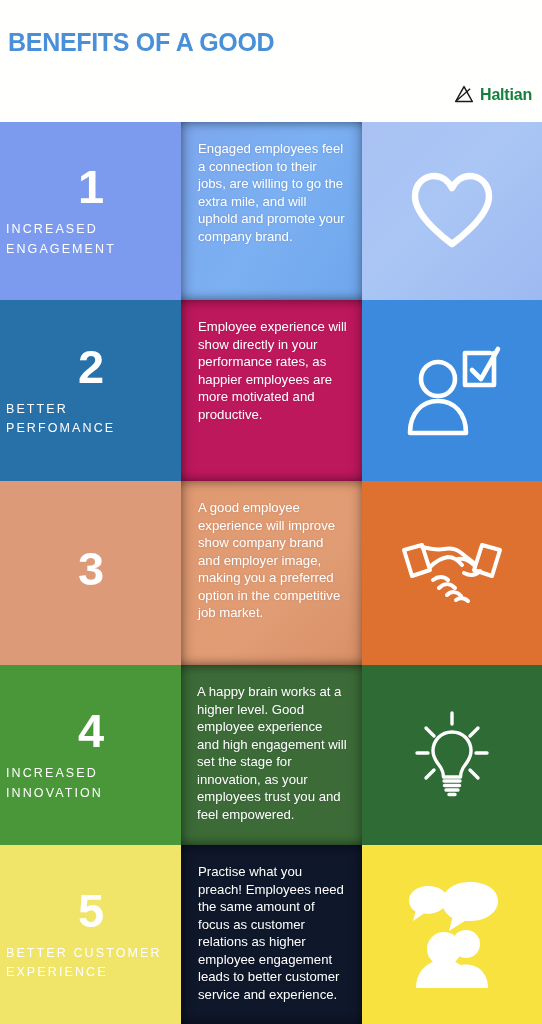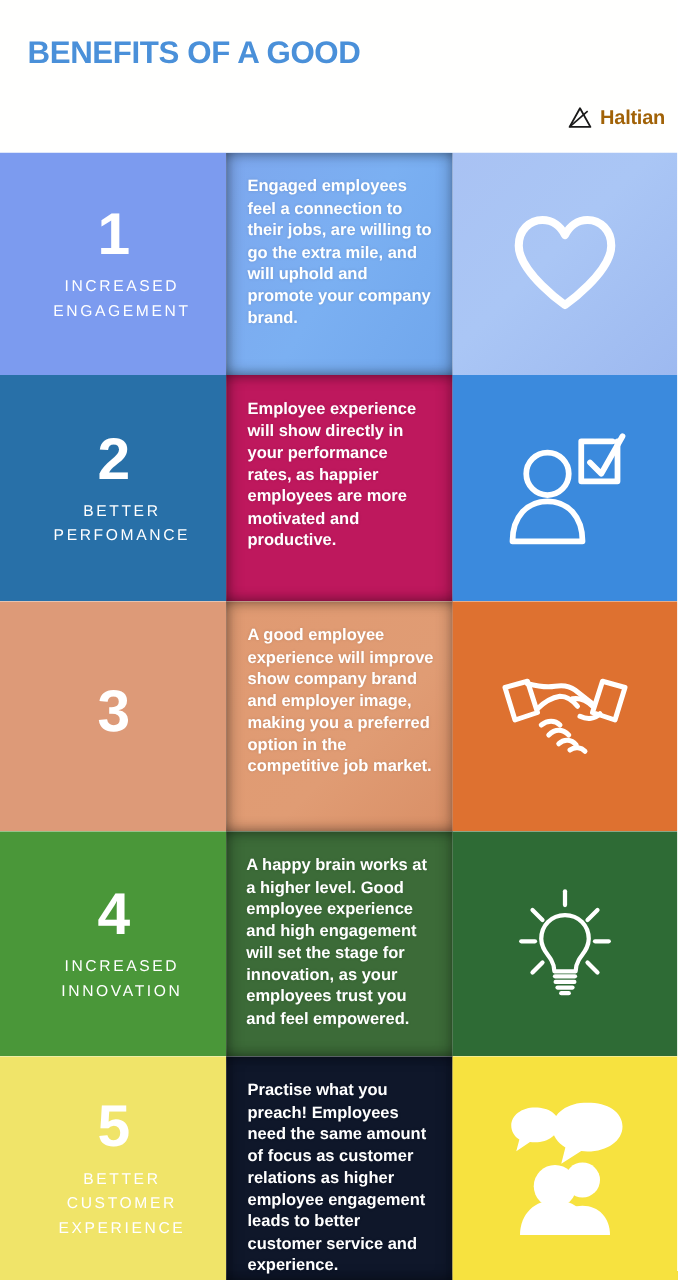--- a/index.html
+++ b/index.html
@@ -19,38 +19,38 @@
 
   
   .header {
     height:122px;
     position:relative;
     background:#fffffe;
     flex:0 0 122px;
   }
   .title {
     position:absolute;
-    left:22px; top:26px;
+    left:8px; top:26px;
     width:400px;
     color:#4a90d9;
     font-weight:bold;
     font-size:25px;
     line-height:1.28;
     letter-spacing:-0.3px;
     text-transform:uppercase;
   }
   .title .line { display:block; white-space:nowrap; }
   .logo {
     position:absolute;
     right:10px; top:84px;
     display:flex; align-items:center; gap:5px;
   }
   .logo-mark { width:22px; height:21px; display:block; }
   .logo-text {
-    color:#a16207;
+    color:#15803d;
     font-size:16px;
     font-weight:bold;
     letter-spacing:-0.2px;
   }
 
   
   .rows { flex:1 1 auto; display:flex; flex-direction:column; }
   .row {
     display:flex;
     position:relative;
@@ -77,43 +77,42 @@
     font-size:47px;
     font-weight:bold;
     line-height:1;
     margin-bottom:10px;
     letter-spacing:-1px;
   }
   .benefit-label {
     font-size:12.5px;
     letter-spacing:2.1px;
     line-height:1.55;
-    text-align:center;
+    text-align:left;
     text-transform:uppercase;
     font-weight:400;
-    margin-left:14px;
   }
 
   
   .cell-text {
     width:181px;
     flex:0 0 181px;
     position:relative;
     display:flex; align-items:flex-start;
     padding:18px 14px 10px 17px;
     color:#ffffff;
     box-shadow: inset 7px 0 13px -6px rgba(0,0,0,0.42),
                 inset -7px 0 13px -6px rgba(0,0,0,0.30),
                 inset 0 7px 11px -6px rgba(0,0,0,0.30),
                 inset 0 -7px 11px -6px rgba(0,0,0,0.30);
   }
   .desc {
     font-size:13.2px;
     line-height:1.33;
-    font-weight:700;
+    font-weight:400;
     text-shadow:0 0 3px rgba(0,0,0,0.12);
   }
 
   
   .cell-icon {
     width:180px;
     flex:1 1 auto;
     display:flex; align-items:center; justify-content:center;
     position:relative;
   }

